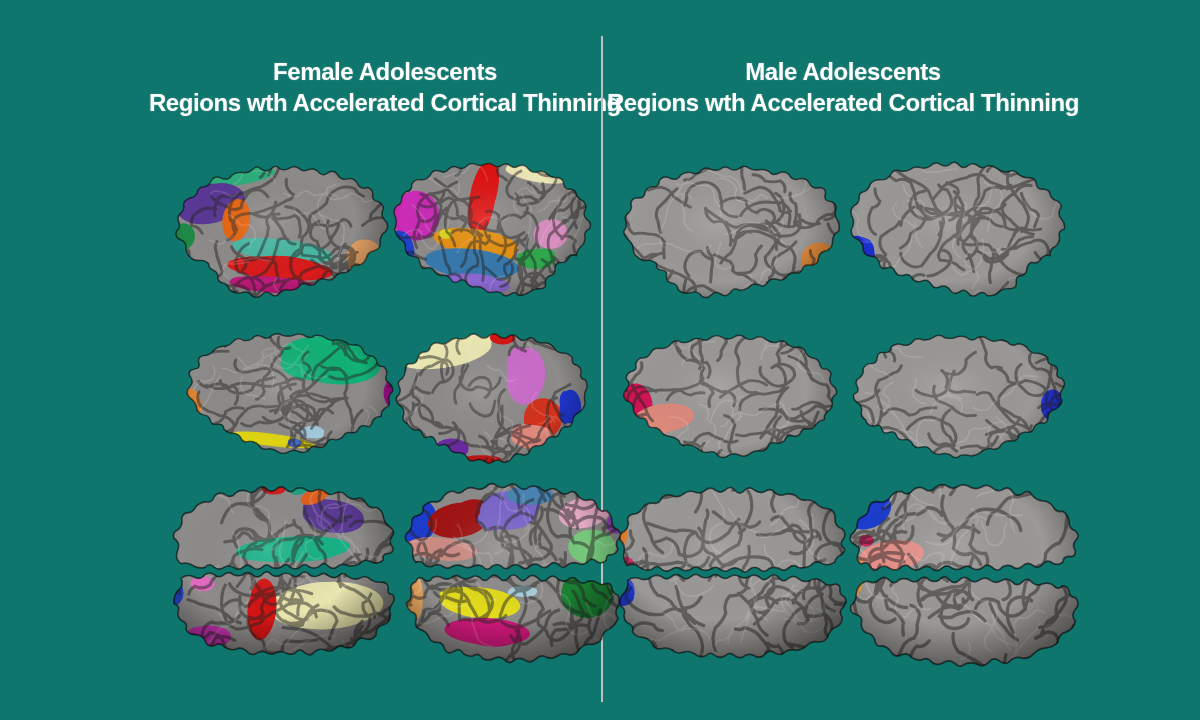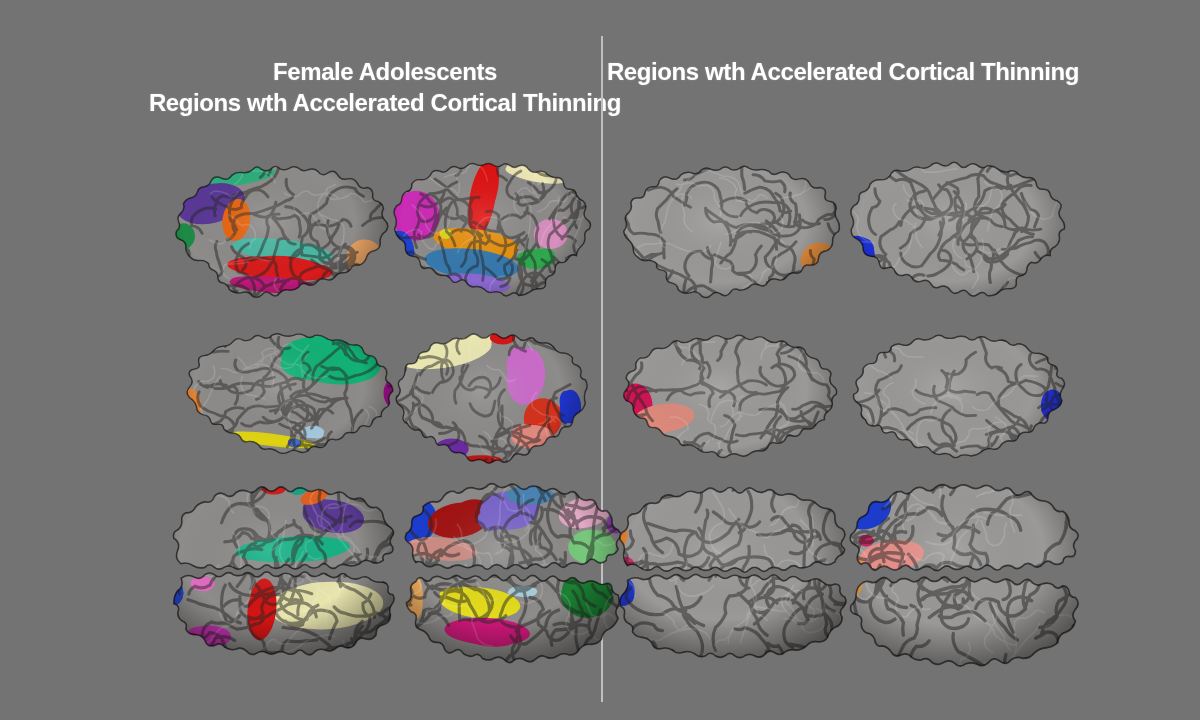--- a/index.html
+++ b/index.html
@@ -1,20 +1,20 @@
 <!DOCTYPE html>
 <html><head>
 <meta charset="utf-8">
 <style>
   html, body { margin: 0; padding: 0; background: #000; }
   .figure {
     position: relative;
     width: 1200px;
     height: 720px;
-    background: #737373;
+    background: #0f766e;
     overflow: hidden;
     font-family: "Liberation Sans", sans-serif;
   }
   .panel-title {
     position: absolute;
     color: #ffffff;
     text-align: center;
     font-weight: 700;
     font-size: 24px;
     line-height: 31px;
@@ -36,20 +36,21 @@
 </style>
 </head>
 <body style="background: rgb(0, 0, 0);">
 
 <div class="figure">
   <div class="panel-title left">
     <div>Female Adolescents</div>
     <div>Regions wth Accelerated Cortical Thinning</div>
   </div>
   <div class="panel-title right">
+    <div>Male Adolescents</div>
     <div>Regions wth Accelerated Cortical Thinning</div>
   </div>
   <div class="divider" id="divider" style="background: rgb(192, 192, 192);"></div>
   <div class="brain-grid" id="grid-female">
       <div class="brain" style="left: 165px; top: 160px; width: 230px; height: 162px;">
         <svg viewBox="0 0 230 170" preserveAspectRatio="none">
           <defs>
             <clipPath id="cp-female-lateral-left">
               <path d="M 25.3 102.0 Q 21.3 98.3 20.7 92.9 Q 22.0 86.6 16.1 83.9 Q 9.4 81.6 11.5 74.8 Q 16.1 70.8 13.8 65.2 Q 11.4 59.5 16.1 55.5 Q 20.2 51.4 18.4 45.9 Q 20.6 41.4 25.3 39.9 Q 30.3 38.8 32.2 34.0 Q 33.3 28.3 39.1 28.0 Q 44.5 27.4 46.0 22.1 Q 49.7 15.5 56.3 19.1 Q 62.9 22.5 66.7 16.1 Q 71.2 12.2 77.0 13.2 Q 83.0 14.3 87.4 10.2 Q 91.8 4.7 96.6 9.9 Q 101.3 12.8 105.8 9.5 Q 110.2 4.0 115.0 9.2 Q 119.7 11.5 124.2 8.8 Q 128.7 5.6 133.4 8.5 Q 137.7 13.0 143.2 10.2 Q 148.6 8.2 152.9 11.9 Q 156.9 18.0 162.7 13.6 Q 168.5 9.3 172.5 15.3 Q 175.7 21.6 182.5 19.8 Q 189.1 18.5 192.4 24.4 Q 195.2 31.4 202.4 28.9 Q 208.0 30.5 207.8 36.3 Q 206.5 42.8 213.1 43.6 Q 217.9 45.8 218.5 51.0 Q 214.9 57.4 219.6 62.9 Q 225.3 68.4 220.8 74.8 Q 215.3 78.4 215.0 85.0 Q 216.6 92.6 209.3 95.2 Q 202.8 96.4 201.3 102.8 Q 199.4 109.0 193.2 110.5 Q 187.7 109.2 185.5 114.5 Q 182.8 118.6 177.9 118.4 Q 173.0 118.4 170.2 122.4 Q 166.7 127.4 161.0 125.2 Q 155.3 123.1 151.8 128.1 Q 148.2 132.9 142.6 130.9 Q 136.5 127.4 133.4 133.7 Q 129.4 137.1 124.2 136.6 Q 118.7 135.1 115.0 139.4 Q 111.1 145.3 105.8 140.5 Q 100.6 136.2 96.6 141.7 Q 92.5 145.9 87.4 142.8 Q 83.0 136.5 75.9 139.4 Q 69.4 140.3 64.4 136.0 Q 63.1 131.2 58.6 129.2 Q 52.5 128.6 52.9 122.4 Q 52.6 117.6 48.3 115.6 Q 43.6 113.9 43.7 108.8 Q 40.0 104.7 34.5 105.4 Q 29.0 106.1 25.3 102.0 Z"></path>
             </clipPath>

